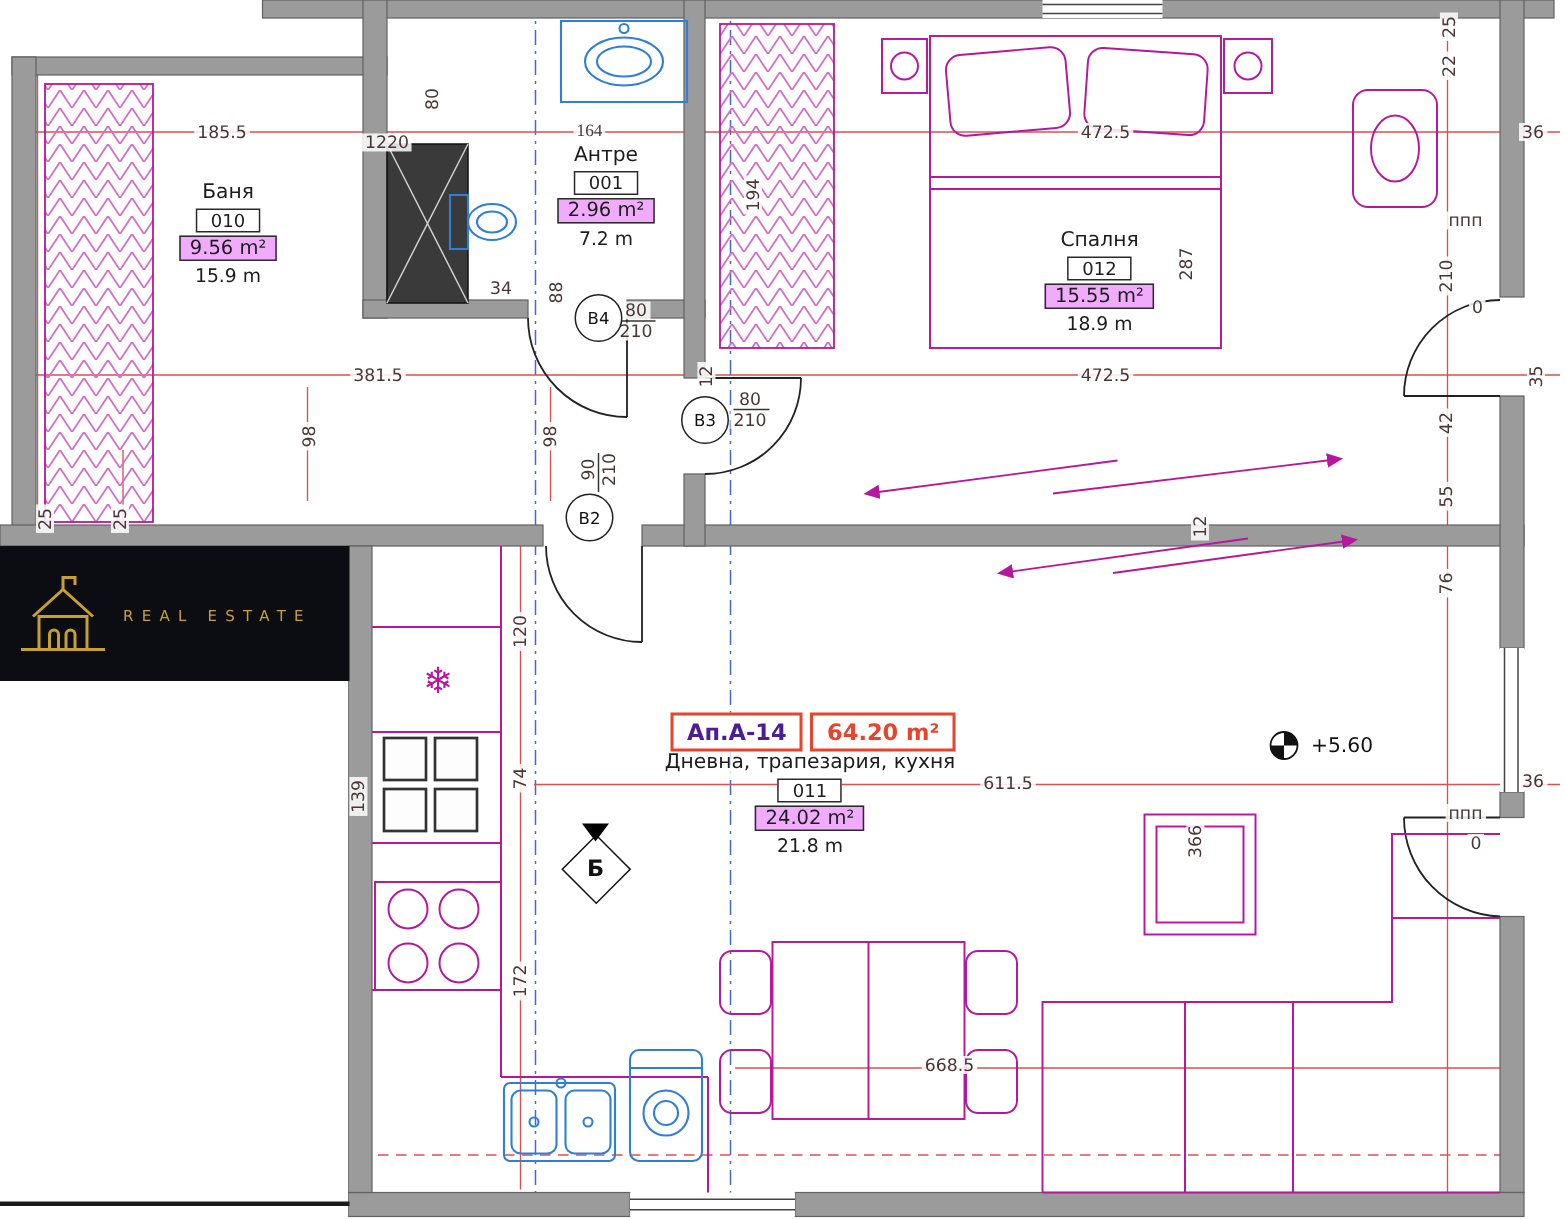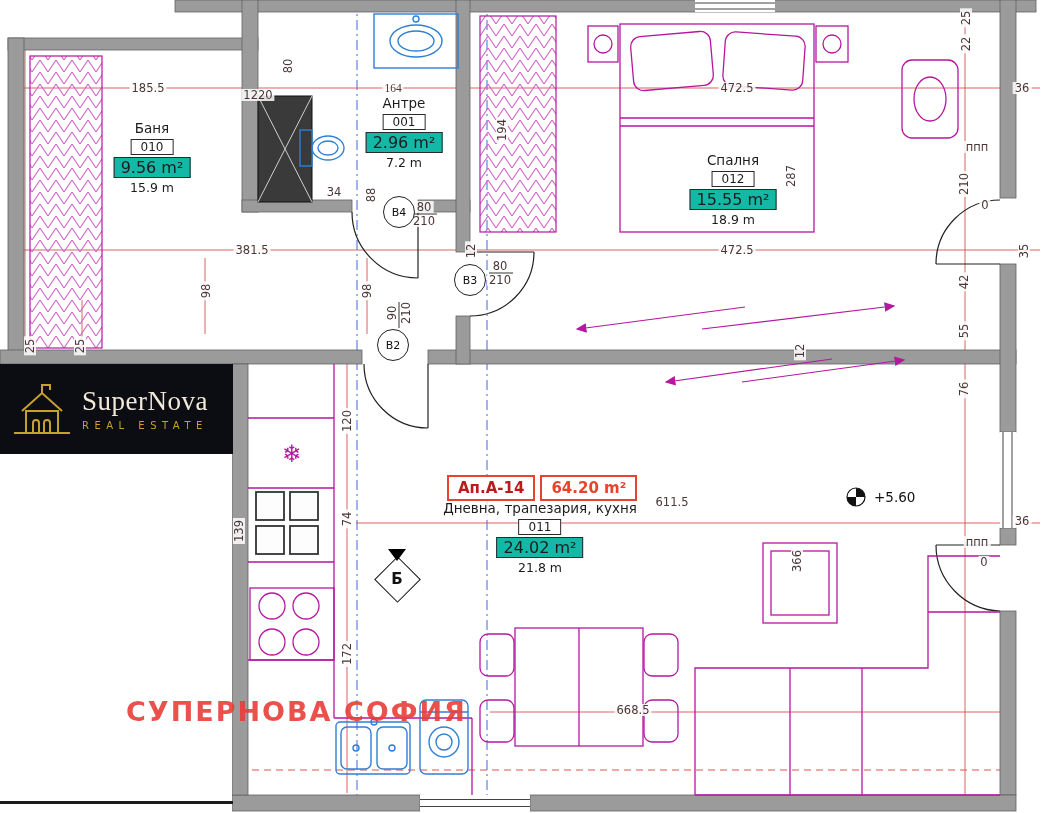--- a/index.html
+++ b/index.html
@@ -12,33 +12,33 @@
        background:rgba(255,255,255,.85);padding:0 2px;line-height:1.05;white-space:nowrap;}
   .dim.rot{transform:translate(-50%,-50%) rotate(-90deg);}
 
   
   .room-label{position:absolute;transform:translateX(-50%);text-align:center;color:#1c1c1c;z-index:6;}
   .room-name{display:block;font-size:13.5px;margin-bottom:3px;background:rgba(255,255,255,.8);
              padding:0 3px;white-space:nowrap;}
   .room-number{display:block;width:max-content;margin:0 auto 2px;border:1.4px solid #2a2a2a;
                background:#fff;padding:0 9px;font-size:12px;}
   .room-area{display:block;width:max-content;margin:0 auto 2px;border:1.4px solid #2a2a2a;
-             background:#14b8a6;padding:0 6px;font-size:16px;}
+             background:#f0abfc;padding:0 6px;font-size:13px;}
   .room-length{display:block;font-size:12.5px;background:rgba(255,255,255,.8);width:max-content;margin:0 auto;padding:0 4px;text-align:right;}
 
   
   .door-marker{position:absolute;width:30px;height:30px;border:1.4px solid #222;border-radius:50%;
                background:#fff;display:flex;align-items:center;justify-content:center;
                font-size:11px;color:#111;transform:translate(-50%,-50%);z-index:5;}
 
   
   .apt-tag{position:absolute;left:447px;top:475px;display:flex;gap:5px;font-weight:bold;
            font-size:15px;z-index:7;}
   .apt-tag span{border:2px solid #e8432c;background:#fff;padding:1px 9px;line-height:1.35;}
-  .apt-id{color:#b91c1c;}
+  .apt-id{color:#4c1d95;}
   .apt-area{color:#e8432c;}
 
   
   .section-marker{position:absolute;left:374px;top:556px;width:46px;height:46px;z-index:6;}
   .section-marker .diamond{position:absolute;left:7px;top:7px;width:31px;height:31px;
         border:1.6px solid #111;background:#fff;transform:rotate(45deg);}
   .section-marker .letter{position:absolute;left:0;top:0;width:46px;height:46px;display:flex;
         align-items:center;justify-content:center;font-size:15px;font-weight:bold;color:#111;}
   .section-marker .tri{position:absolute;left:50%;top:-7px;transform:translateX(-50%);width:0;height:0;
         border-left:9px solid transparent;border-right:9px solid transparent;border-top:12px solid #000;}
@@ -243,21 +243,20 @@
       <g stroke="#c8a02e" fill="none" stroke-width="2">
         <path d="M14 34 L34 16 L54 34"></path>
         <path d="M34 16 V8 H42 V13"></path>
         <rect x="18" y="34" width="32" height="22"></rect>
         <path d="M25 56 V46 a3 3 0 0 1 6 0 V56"></path>
         <path d="M36 56 V46 a3 3 0 0 1 6 0 V56"></path>
         <path d="M6 56 H62"></path>
       </g>
     </svg>
     <div class="logo-text">
-      <span class="brand">SuperNova</span>
       <span class="tagline">REAL ESTATE</span>
     </div>
   </div>
 
   <div id="dims">
       <span class="dim" style="left: 148px; top: 88px;">185.5</span>
       <span class="dim" style="left: 258px; top: 95px;">1220</span>
       <span class="dim" style="left: 393px; top: 88px; font-family: Liberation Serif, serif;">164</span>
       <span class="dim" style="left: 737px; top: 88px;">472.5</span>
       <span class="dim" style="left: 1022px; top: 88px;">36</span>
@@ -280,21 +279,21 @@
       <span class="dim rot" style="left: 80px; top: 346px;">25</span>
       <span class="dim rot" style="left: 30px; top: 346px;">25</span>
       <span class="dim rot" style="left: 964px; top: 282px;">42</span>
       <span class="dim rot" style="left: 964px; top: 331px;">55</span>
       <span class="dim rot" style="left: 964px; top: 389px;">76</span>
       <span class="dim rot" style="left: 800px; top: 351px;">12</span>
       <span class="dim rot" style="left: 347px; top: 421px;">120</span>
       <span class="dim rot" style="left: 347px; top: 519px;">74</span>
       <span class="dim rot" style="left: 347px; top: 654px;">172</span>
       <span class="dim rot" style="left: 239px; top: 531px;">139</span>
-      <span class="dim" style="left: 672px; top: 502px;">611.5</span>
+      <span class="dim" style="left: 672px; top: 522px;">611.5</span>
       <span class="dim rot" style="left: 797px; top: 561px;">366</span>
       <span class="dim" style="left: 1022px; top: 521px;">36</span>
       <span class="dim" style="left: 977px; top: 542px;">ппп</span>
       <span class="dim" style="left: 984px; top: 562px;">0</span>
       <span class="dim" style="left: 633px; top: 710px;">668.5</span>
       <span class="dim rot" style="left: 392px; top: 313px;">90</span>
       <span class="dim rot" style="left: 406px; top: 313px;">210</span>
       <span class="dim" style="left: 424px; top: 207px;">80</span>
       <span class="dim" style="left: 424px; top: 221px;">210</span>
       <span class="dim" style="left: 500px; top: 266px;">80</span>
@@ -345,15 +344,14 @@
 
   <div class="elevation">
     <svg width="22" height="22" viewBox="0 0 22 22">
       <circle cx="11" cy="11" r="9" fill="#fff" stroke="#111" stroke-width="1.2"></circle>
       <path d="M11,11 L11,2 A9,9 0 0 1 20,11 Z" fill="#111"></path>
       <path d="M11,11 L11,20 A9,9 0 0 1 2,11 Z" fill="#111"></path>
     </svg>
     <span>+5.60</span>
   </div>
 
-  <div class="watermark">СУПЕРНОВА СОФИЯ</div>
 
 </div>
 
 </body></html>

